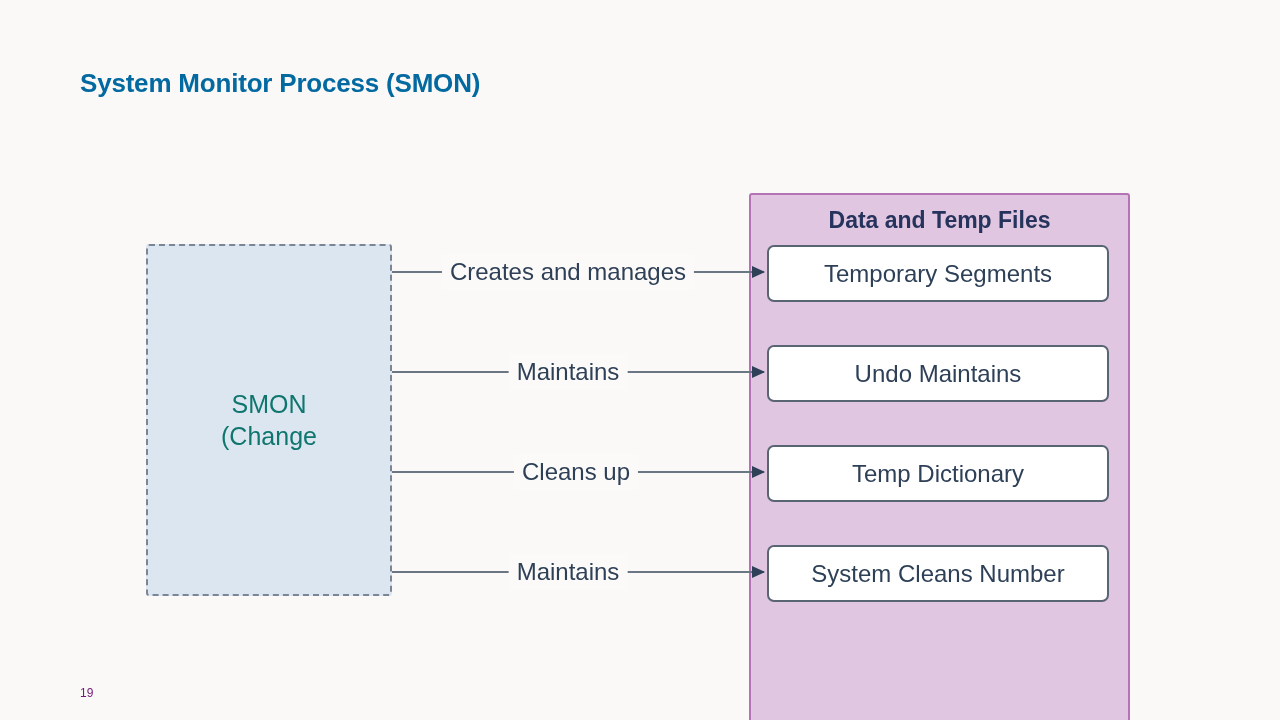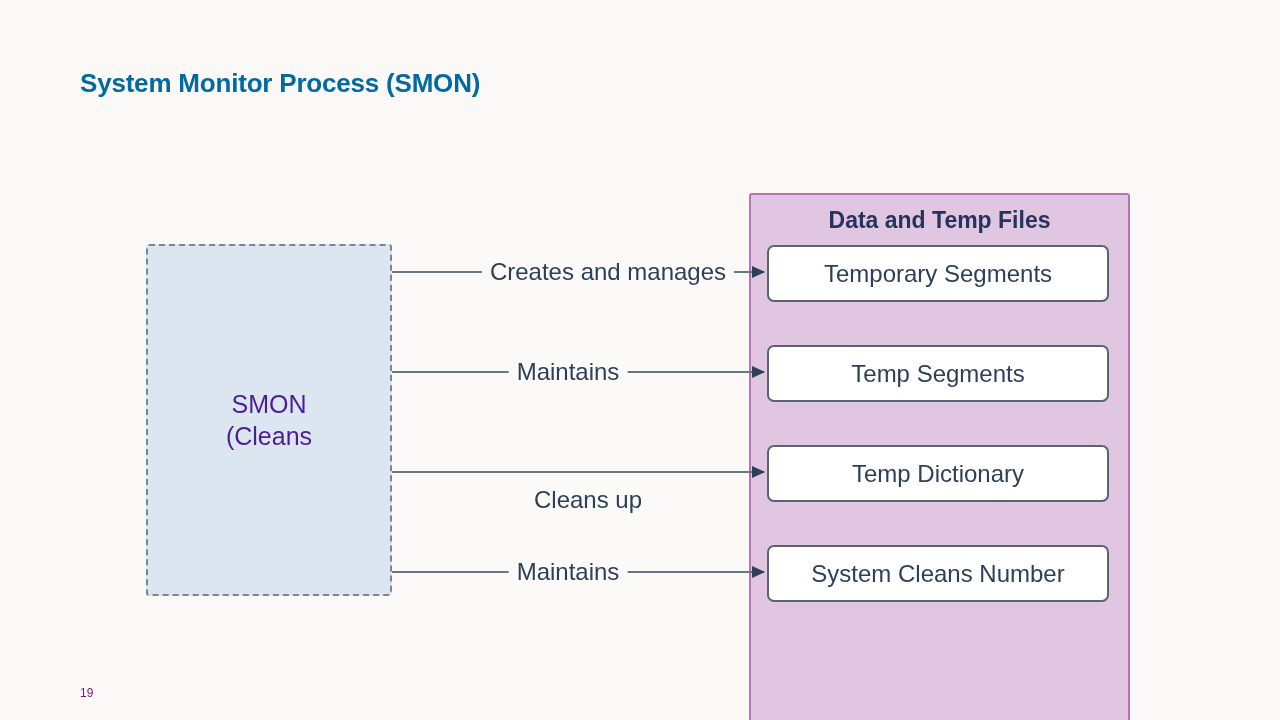--- a/index.html
+++ b/index.html
@@ -46,21 +46,21 @@
     background: #dce6f1;
     border: 2px dashed #7a8596;
     border-radius: 3px;
     box-sizing: border-box;
     display: flex;
     align-items: center;
     justify-content: center;
   }
   #smon-box .smon-label {
     text-align: center;
-    color: #4c1d95;
+    color: #0f766e;
     font-size: 25px;
     line-height: 1.3;
     font-family: "Liberation Sans", sans-serif;
   }
   #smon-box .smon-label .ln {
     display: block;
     white-space: nowrap;
   }
 
   
@@ -140,23 +140,23 @@
   .connector-label {
     position: absolute;
     transform: translate(-50%, -50%);
     background: #fcfaf8;
     padding: 4px 8px;
     color: #2e4057;
     font-size: 24px;
     font-family: "Liberation Sans", sans-serif;
     white-space: nowrap;
   }
-  #connector-label-0 { left: 568px; top: 272px; margin-left: 40px; }
+  #connector-label-0 { left: 568px; top: 272px; }
   #connector-label-1 { left: 568px; top: 372px; }
-  #connector-label-2 { left: 588px; top: 472px; margin-top: 28px; }
+  #connector-label-2 { left: 576px; top: 472px; }
   #connector-label-3 { left: 568px; top: 572px; }
 
   
   #page-number {
     position: absolute;
     left: 80px;
     top: 686px;
     font-size: 12px;
     color: #701a75;
     font-family: "Liberation Sans", sans-serif;
@@ -165,21 +165,21 @@
 </head>
 <body>
 
 <div id="slide-title">System Monitor Process (SMON)</div>
 
 <div id="diagram">
 
   <div id="smon-box">
     <div class="smon-label">
       <span class="ln">SMON</span>
-      <span class="ln">(Cleans</span>
+      <span class="ln">(Change</span>
     </div>
   </div>
 
   <div id="target-panel">
     <div id="panel-title">Data and Temp Files</div>
   </div>
 
   <div class="connector-line" id="connector-line-0"></div>
   <div class="connector-line" id="connector-line-1"></div>
   <div class="connector-line" id="connector-line-2"></div>
@@ -189,19 +189,19 @@
   <div class="connector-arrow" id="connector-arrow-1"></div>
   <div class="connector-arrow" id="connector-arrow-2"></div>
   <div class="connector-arrow" id="connector-arrow-3"></div>
 
   <div class="connector-label" id="connector-label-0">Creates and manages</div>
   <div class="connector-label" id="connector-label-1">Maintains</div>
   <div class="connector-label" id="connector-label-2">Cleans up</div>
   <div class="connector-label" id="connector-label-3">Maintains</div>
 
   <div class="target-box" id="target-box-0">Temporary Segments</div>
-  <div class="target-box" id="target-box-1">Temp Segments</div>
+  <div class="target-box" id="target-box-1">Undo Maintains</div>
   <div class="target-box" id="target-box-2">Temp Dictionary</div>
   <div class="target-box" id="target-box-3">System Cleans Number</div>
 
 </div>
 
 <div id="page-number">19</div>
 
 </body></html>

